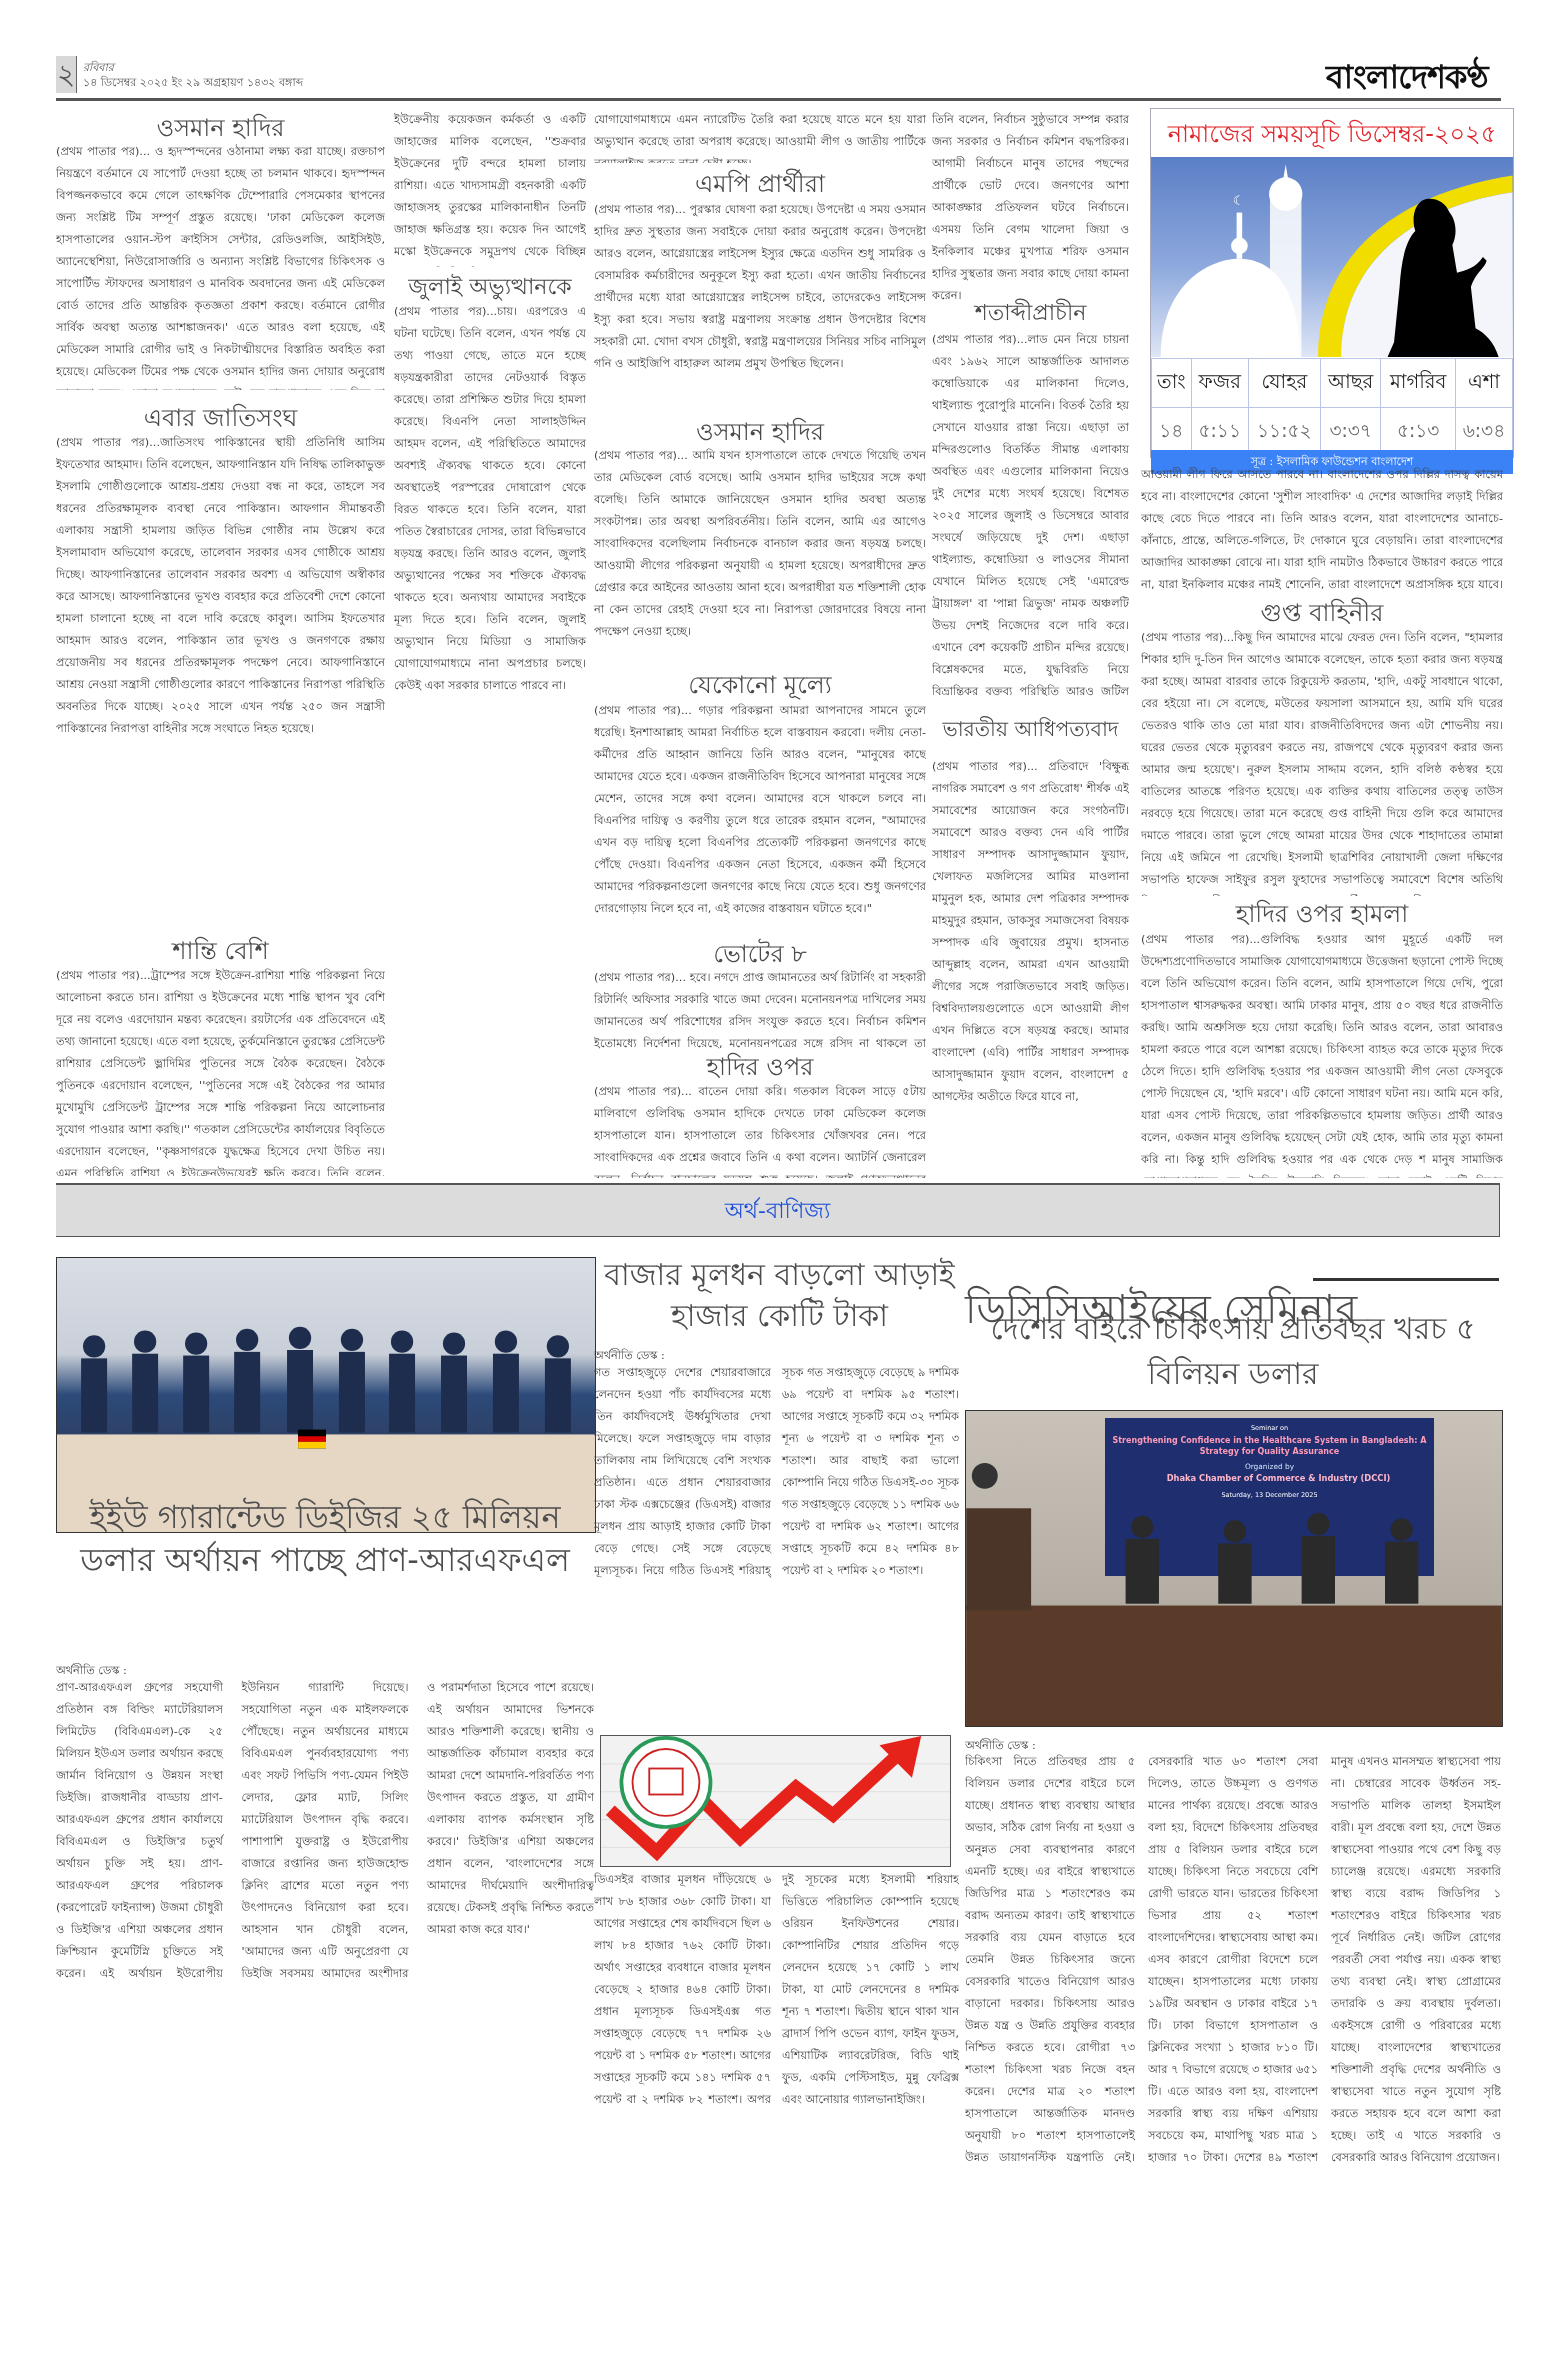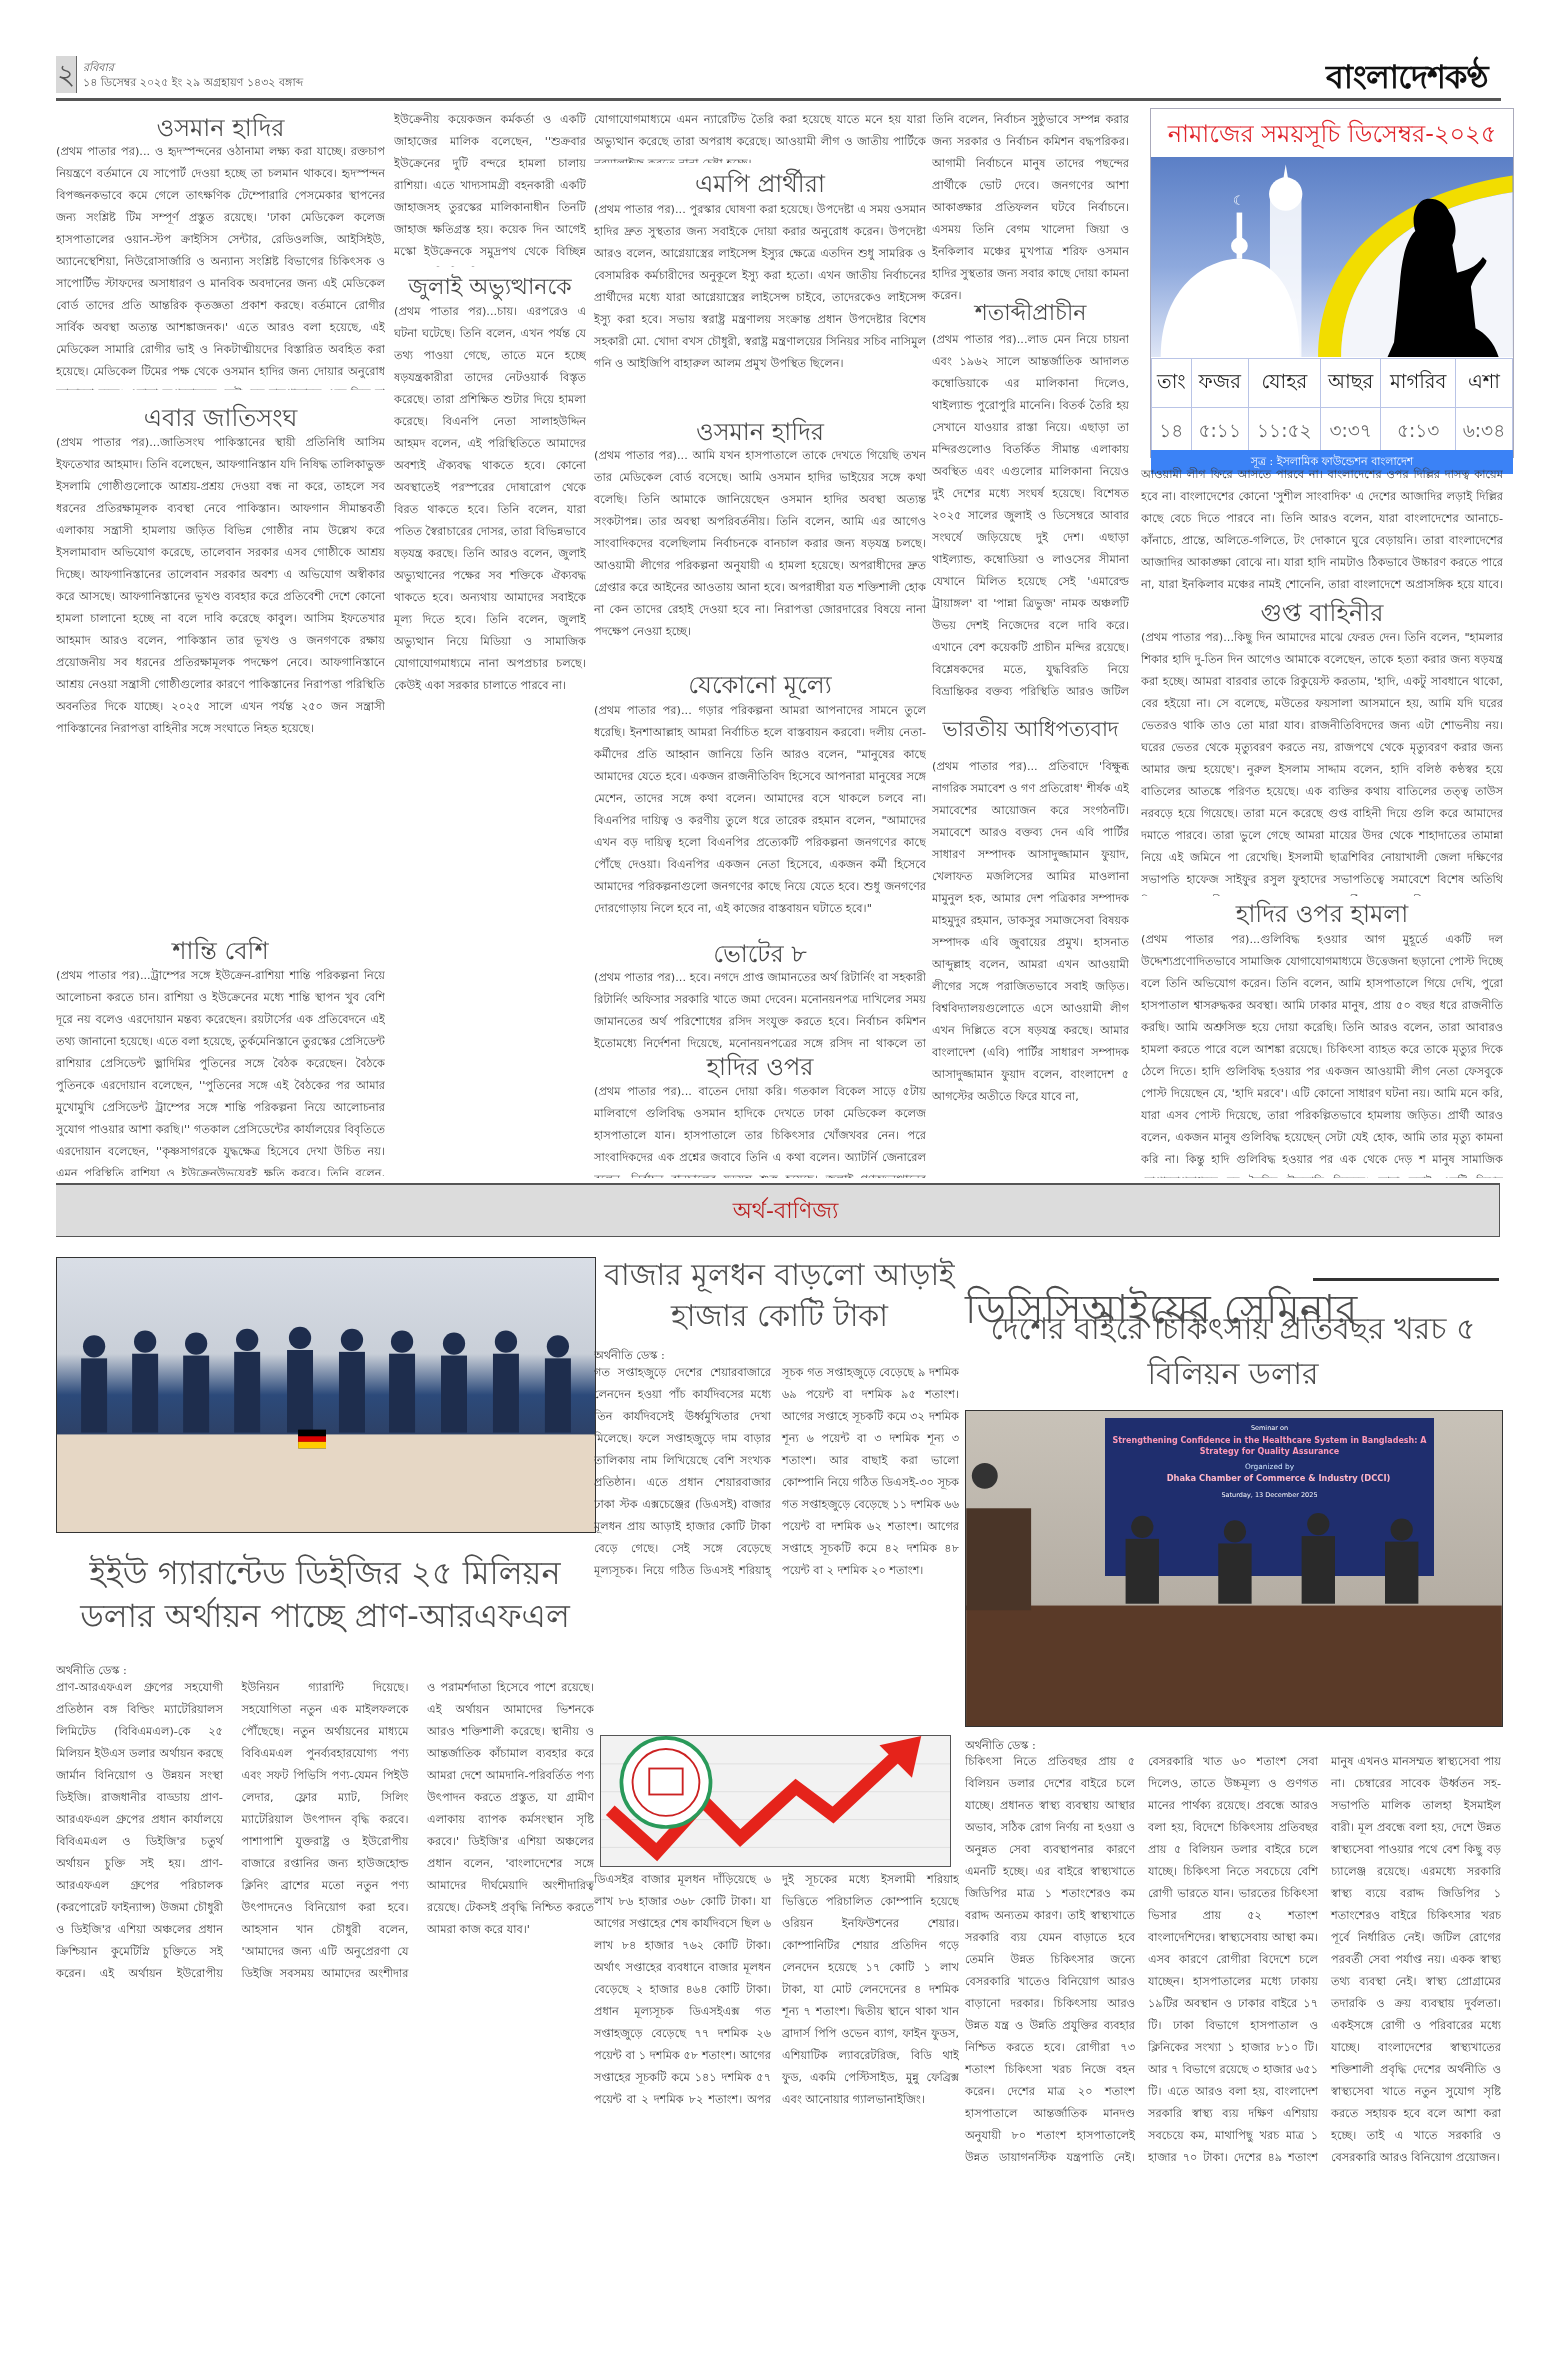--- a/index.html
+++ b/index.html
@@ -20,21 +20,21 @@
   .prayer { left:1150px; top:108px; width:362px; height:348px; border:0.9px solid #aab; background:#fff; }
   .prayer-title { position:absolute; left:0; top:5.6px; width:100%; text-align:center; color:#e0262c; font-size:24px; }
   .prayer-art { position:absolute; left:0; top:48px; width:362px; height:200px; overflow:hidden;
                 background:linear-gradient(180deg,#5b7fc6 0%,#8ea9dd 55%,#dfe6f6 100%); }
   .prayer-table { position:absolute; left:0; top:249px; width:362px; border-collapse:collapse; }
   .prayer-table td { border:0.9px solid #b9c4e6; text-align:center; height:46px; font-size:19.5px; color:#222; }
   .prayer-table tr.times td { color:#666; font-size:18.6px; }
   .prayer-src { position:absolute; left:0; top:341px; width:362px; height:24px; background:#3b82f6; color:#fff; font-size:11px; text-align:center; line-height:24px; }
   
   .band { left:56px; top:1183px; width:1443px; height:51px; background:#dcdcdc; border-top:2.8px solid #555; border-bottom:1.9px solid #555; border-right:1.9px solid #555; }
-  .band-label { position:absolute; left:0; top:0; width:100%; text-align:center; font-size:22px; line-height:51px; color:#b91c1c;padding-left:8px; }
+  .band-label { position:absolute; left:0; top:0; width:100%; text-align:center; font-size:22px; line-height:51px; color:#1d4ed8; }
   
   .photo1 { left:56px; top:1257px; width:538px; height:274px; border:0.9px solid #333; overflow:hidden;
             background:linear-gradient(180deg,#d9dee6 0%,#c9cfd8 35%,#2c4a7a 50%,#2e3e60 70%,#d9c8b8 85%,#e8dccd 100%); }
   .photo2 { left:965px; top:1410px; width:536px; height:315px; border:0.9px solid #333; overflow:hidden;
             background:linear-gradient(180deg,#c8c2b8 0%,#b5aea4 60%,#6a5d50 100%); }
   .photo3 { left:600px; top:1735px; width:349px; height:134px; border:0.9px solid #555; overflow:hidden; background:#f2f2f2; }
   .screen { position:absolute; left:139px; top:7.4px; width:329px; height:158px; background:#1f2e6e; color:#fff; text-align:center; font-size:7.4px; }
   .screen .s1 { margin-top:5.6px; font-size:6.5px; }
   .screen .s2 { color:#ff9ab8; font-weight:bold; font-size:8px; line-height:11px; margin-top:2.8px; }
   .screen .s3 { margin-top:5.6px; font-size:7.4px; color:#cfe6ff; }
@@ -154,21 +154,21 @@
       <circle cx="540" cy="95" r="12"></circle>
         <rect x="526" y="108" width="28" height="80"></rect>
     </g>
     <rect x="0" y="190" width="580" height="105" fill="#e6d7c5"></rect>
     <rect x="260" y="185" width="30" height="20" fill="#000"></rect>
     <rect x="260" y="185" width="30" height="7" fill="#000"></rect>
       <rect x="260" y="192" width="30" height="6" fill="#d00"></rect>
       <rect x="260" y="198" width="30" height="7" fill="#fc0"></rect>
   </svg>
 </div>
-<div class="big-head" style="left:56px;top:1552px;width:538px;font-size:32px;line-height:43px;white-space:normal;">ইইউ গ্যারান্টেড ডিইজির ২৫ মিলিয়ন ডলার অর্থায়ন পাচ্ছে প্রাণ-আরএফএল</div>
+<div class="big-head" style="left:56px;top:1496px;width:538px;font-size:32px;line-height:43px;white-space:normal;">ইইউ গ্যারান্টেড ডিইজির ২৫ মিলিয়ন ডলার অর্থায়ন পাচ্ছে প্রাণ-আরএফএল</div>
 <div class="col" style="left:56px;top:1660px;width:167px;height:15px;">অর্থনীতি ডেস্ক :</div>
 <div class="col" style="left:56px;top:1677px;width:538px;height:682px;column-count:3;column-gap:18.6px;">প্রাণ-আরএফএল গ্রুপের সহযোগী প্রতিষ্ঠান বঙ্গ বিল্ডিং ম্যাটেরিয়ালস লিমিটেড (বিবিএমএল)-কে ২৫ মিলিয়ন ইউএস ডলার অর্থায়ন করছে জার্মান বিনিয়োগ ও উন্নয়ন সংস্থা ডিইজি। রাজধানীর বাড্ডায় প্রাণ-আরএফএল গ্রুপের প্রধান কার্যালয়ে বিবিএমএল ও ডিইজি'র চতুর্থ অর্থায়ন চুক্তি সই হয়। প্রাণ-আরএফএল গ্রুপের পরিচালক (করপোরেট ফাইন্যান্স) উজমা চৌধুরী ও ডিইজি'র এশিয়া অঞ্চলের প্রধান ক্রিশ্চিয়ান কুমেটিস্নি চুক্তিতে সই করেন। এই অর্থায়ন ইউরোপীয় ইউনিয়ন গ্যারান্টি দিয়েছে। সহযোগিতা নতুন এক মাইলফলকে পৌঁছেছে। নতুন অর্থায়নের মাধ্যমে বিবিএমএল পুনর্ব্যবহারযোগ্য পণ্য এবং সফট পিভিসি পণ্য-যেমন পিইউ লেদার, ফ্লোর ম্যাট, সিলিং ম্যাটেরিয়াল উৎপাদন বৃদ্ধি করবে। পাশাপাশি যুক্তরাষ্ট্র ও ইউরোপীয় বাজারে রপ্তানির জন্য হাউজহোল্ড ক্লিনিং ব্রাশের মতো নতুন পণ্য উৎপাদনেও বিনিয়োগ করা হবে। আহসান খান চৌধুরী বলেন, 'আমাদের জন্য এটি অনুপ্রেরণা যে ডিইজি সবসময় আমাদের অংশীদার ও পরামর্শদাতা হিসেবে পাশে রয়েছে। এই অর্থায়ন আমাদের ভিশনকে আরও শক্তিশালী করেছে। স্থানীয় ও আন্তর্জাতিক কাঁচামাল ব্যবহার করে আমরা দেশে আমদানি-পরিবর্তিত পণ্য উৎপাদন করতে প্রস্তুত, যা গ্রামীণ এলাকায় ব্যাপক কর্মসংস্থান সৃষ্টি করবে।' ডিইজি'র এশিয়া অঞ্চলের প্রধান বলেন, 'বাংলাদেশের সঙ্গে আমাদের দীর্ঘমেয়াদি অংশীদারিত্ব রয়েছে। টেকসই প্রবৃদ্ধি নিশ্চিত করতে আমরা কাজ করে যাব।'</div>
 
 <div class="big-head" style="left:594px;top:1254px;width:371px;font-size:30px;line-height:41px;white-space:normal;">বাজার মূলধন বাড়লো আড়াই হাজার কোটি টাকা</div>
 <div class="col" style="left:594px;top:1345px;width:176px;height:15px;">অর্থনীতি ডেস্ক :</div>
 <div class="col" style="left:594px;top:1362px;width:365px;height:366px;column-count:2;column-gap:11px;">গত সপ্তাহজুড়ে দেশের শেয়ারবাজারে লেনদেন হওয়া পাঁচ কার্যদিবসের মধ্যে তিন কার্যদিবসেই ঊর্ধ্বমুখিতার দেখা মিলেছে। ফলে সপ্তাহজুড়ে দাম বাড়ার তালিকায় নাম লিখিয়েছে বেশি সংখ্যক প্রতিষ্ঠান। এতে প্রধান শেয়ারবাজার ঢাকা স্টক এক্সচেঞ্জের (ডিএসই) বাজার মূলধন প্রায় আড়াই হাজার কোটি টাকা বেড়ে গেছে। সেই সঙ্গে বেড়েছে মূল্যসূচক। নিয়ে গঠিত ডিএসই শরিয়াহ্ সূচক গত সপ্তাহজুড়ে বেড়েছে ৯ দশমিক ৬৯ পয়েন্ট বা দশমিক ৯৫ শতাংশ। আগের সপ্তাহে সূচকটি কমে ৩২ দশমিক শূন্য ৬ পয়েন্ট বা ৩ দশমিক শূন্য ৩ শতাংশ। আর বাছাই করা ভালো কোম্পানি নিয়ে গঠিত ডিএসই-৩০ সূচক গত সপ্তাহজুড়ে বেড়েছে ১১ দশমিক ৬৬ পয়েন্ট বা দশমিক ৬২ শতাংশ। আগের সপ্তাহে সূচকটি কমে ৪২ দশমিক ৪৮ পয়েন্ট বা ২ দশমিক ২০ শতাংশ।</div>
 <div class="abs photo3" style="top:1735px;height:130px;">
   <svg width="349" height="130" viewBox="0 0 376 140">
     <g stroke="#ddd" stroke-width="1">
       <line x1="0" y1="30" x2="376" y2="30"></line>

